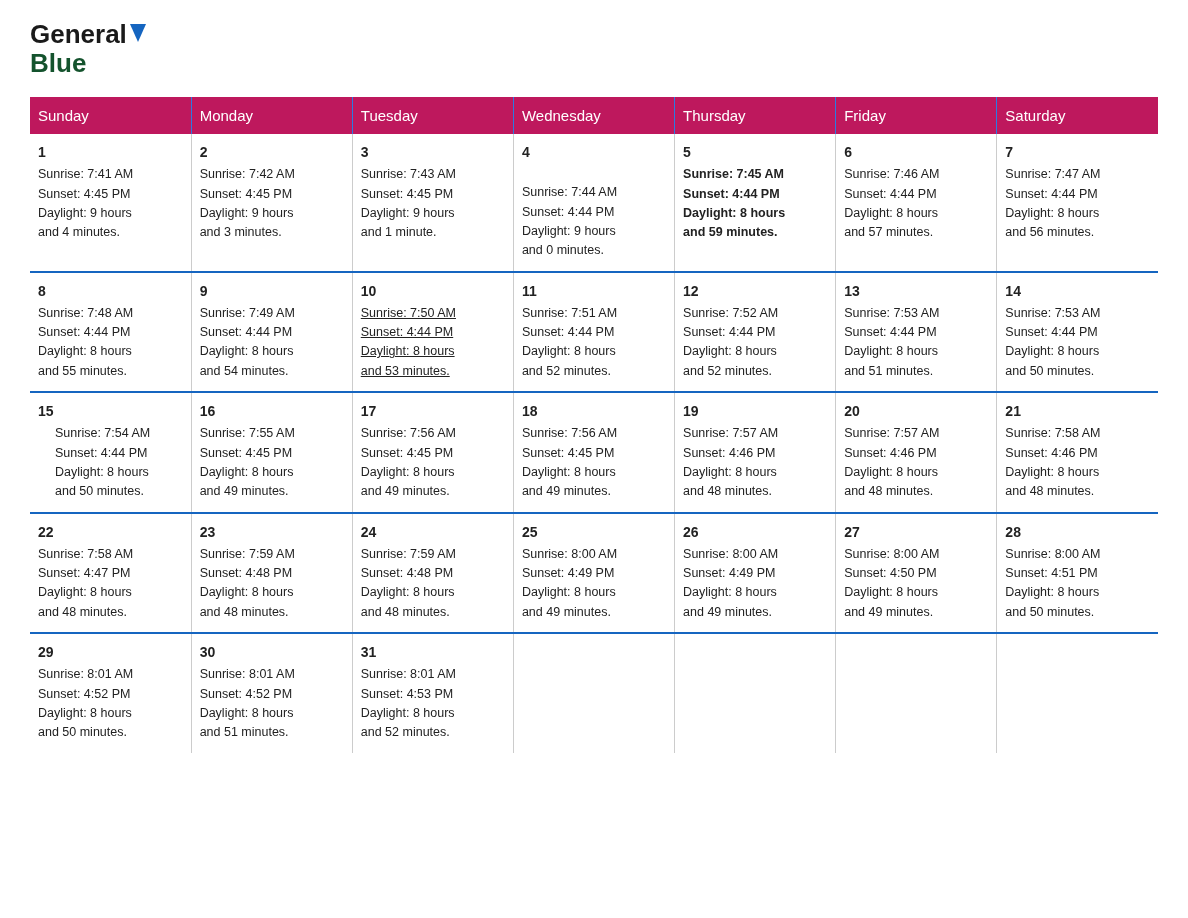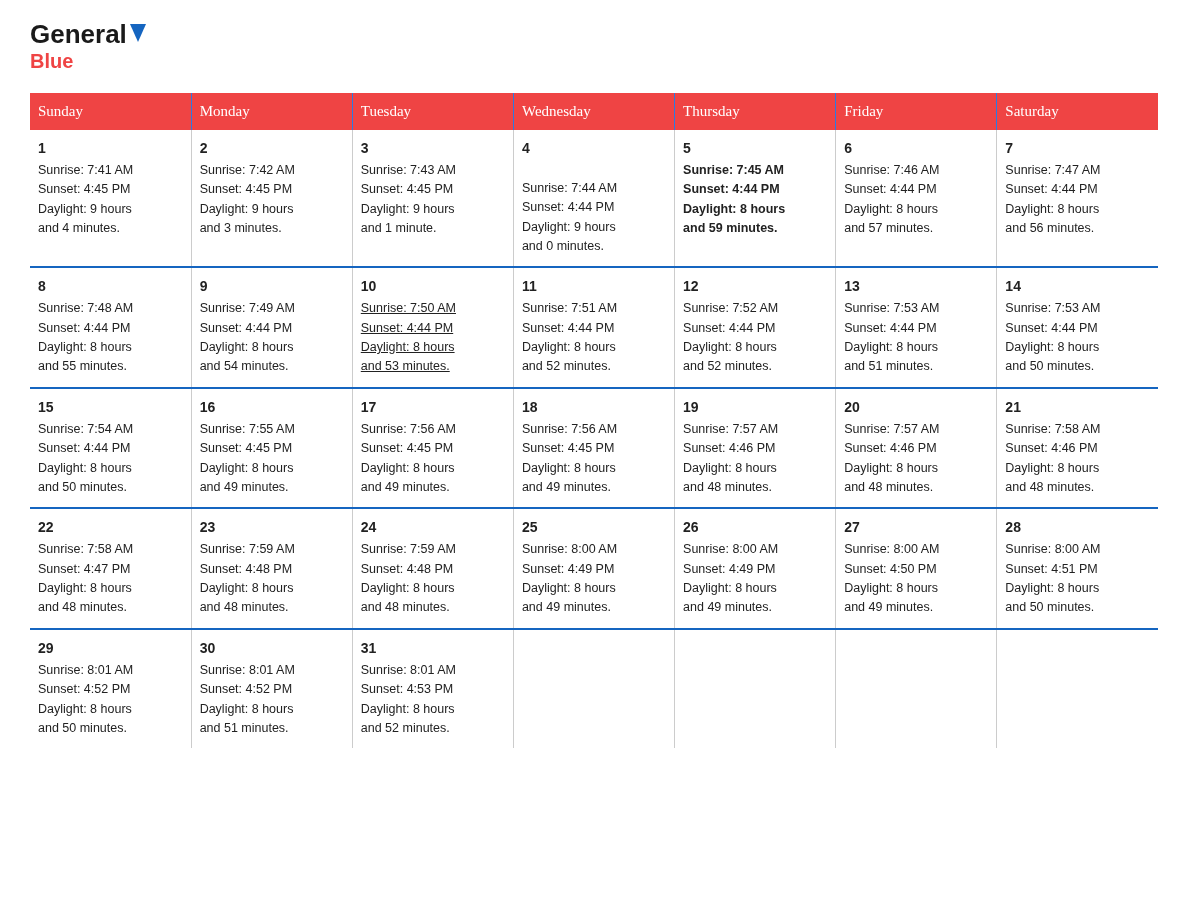--- a/index.html
+++ b/index.html
@@ -42,22 +42,21 @@
       color: #444;
       font-weight: normal;
       margin-top: 4px;
     }
     table {
       width: 100%;
       border-collapse: collapse;
       table-layout: fixed;
     }
     thead tr {
-      background-color: #ef4444;
-      font-family: Liberation Serif, serif;
+      background-color: #be185d;
     }
     thead th {
       color: #fff;
       font-size: 15px;
       font-weight: normal;
       padding: 10px 8px;
       text-align: left;
       border-right: 1px solid #2a7ae2;
     }
     thead th:last-child {
@@ -99,21 +98,21 @@
   <div class="logo">
     <div class="logo-line1">
       <span style="color:#1a1a1a; font-size:26px; font-weight:bold;">General</span>
       <span style="display:inline-block; margin-left:3px; margin-top:2px;">
         <svg width="16" height="18" viewBox="0 0 16 18">
             <polygon points="0,0 16,0 8,18" fill="#1565c0"></polygon>
           </svg>
       </span>
     </div>
     <div>
-      <span style="color:#ef4444; font-size:20px; font-weight:bold;">Blue</span>
+      <span style="color:#14532d; font-size:26px; font-weight:bold;">Blue</span>
     </div>
   </div>
   <div class="title-block">
   </div>
 </div>
 
 <table>
   <thead>
     <tr>
     <th>Sunday</th>
@@ -224,21 +223,21 @@
           <span class="day-num">14</span>
           <div class="day-info" style="white-space: pre-line;">Sunrise: 7:53 AM
 Sunset: 4:44 PM
 Daylight: 8 hours
 and 50 minutes.</div>
         </td>
       </tr>
       <tr>
         <td>
           <span class="day-num">15</span>
-          <div class="day-info" style="white-space: pre-line;">Sunrise: 7:54 AM
+          <div class="day-info" style="white-space: pre-line; margin-left: 17px;">Sunrise: 7:54 AM
 Sunset: 4:44 PM
 Daylight: 8 hours
 and 50 minutes.</div>
         </td>
         <td>
           <span class="day-num">16</span>
           <div class="day-info" style="white-space: pre-line;">Sunrise: 7:55 AM
 Sunset: 4:45 PM
 Daylight: 8 hours
 and 49 minutes.</div>

